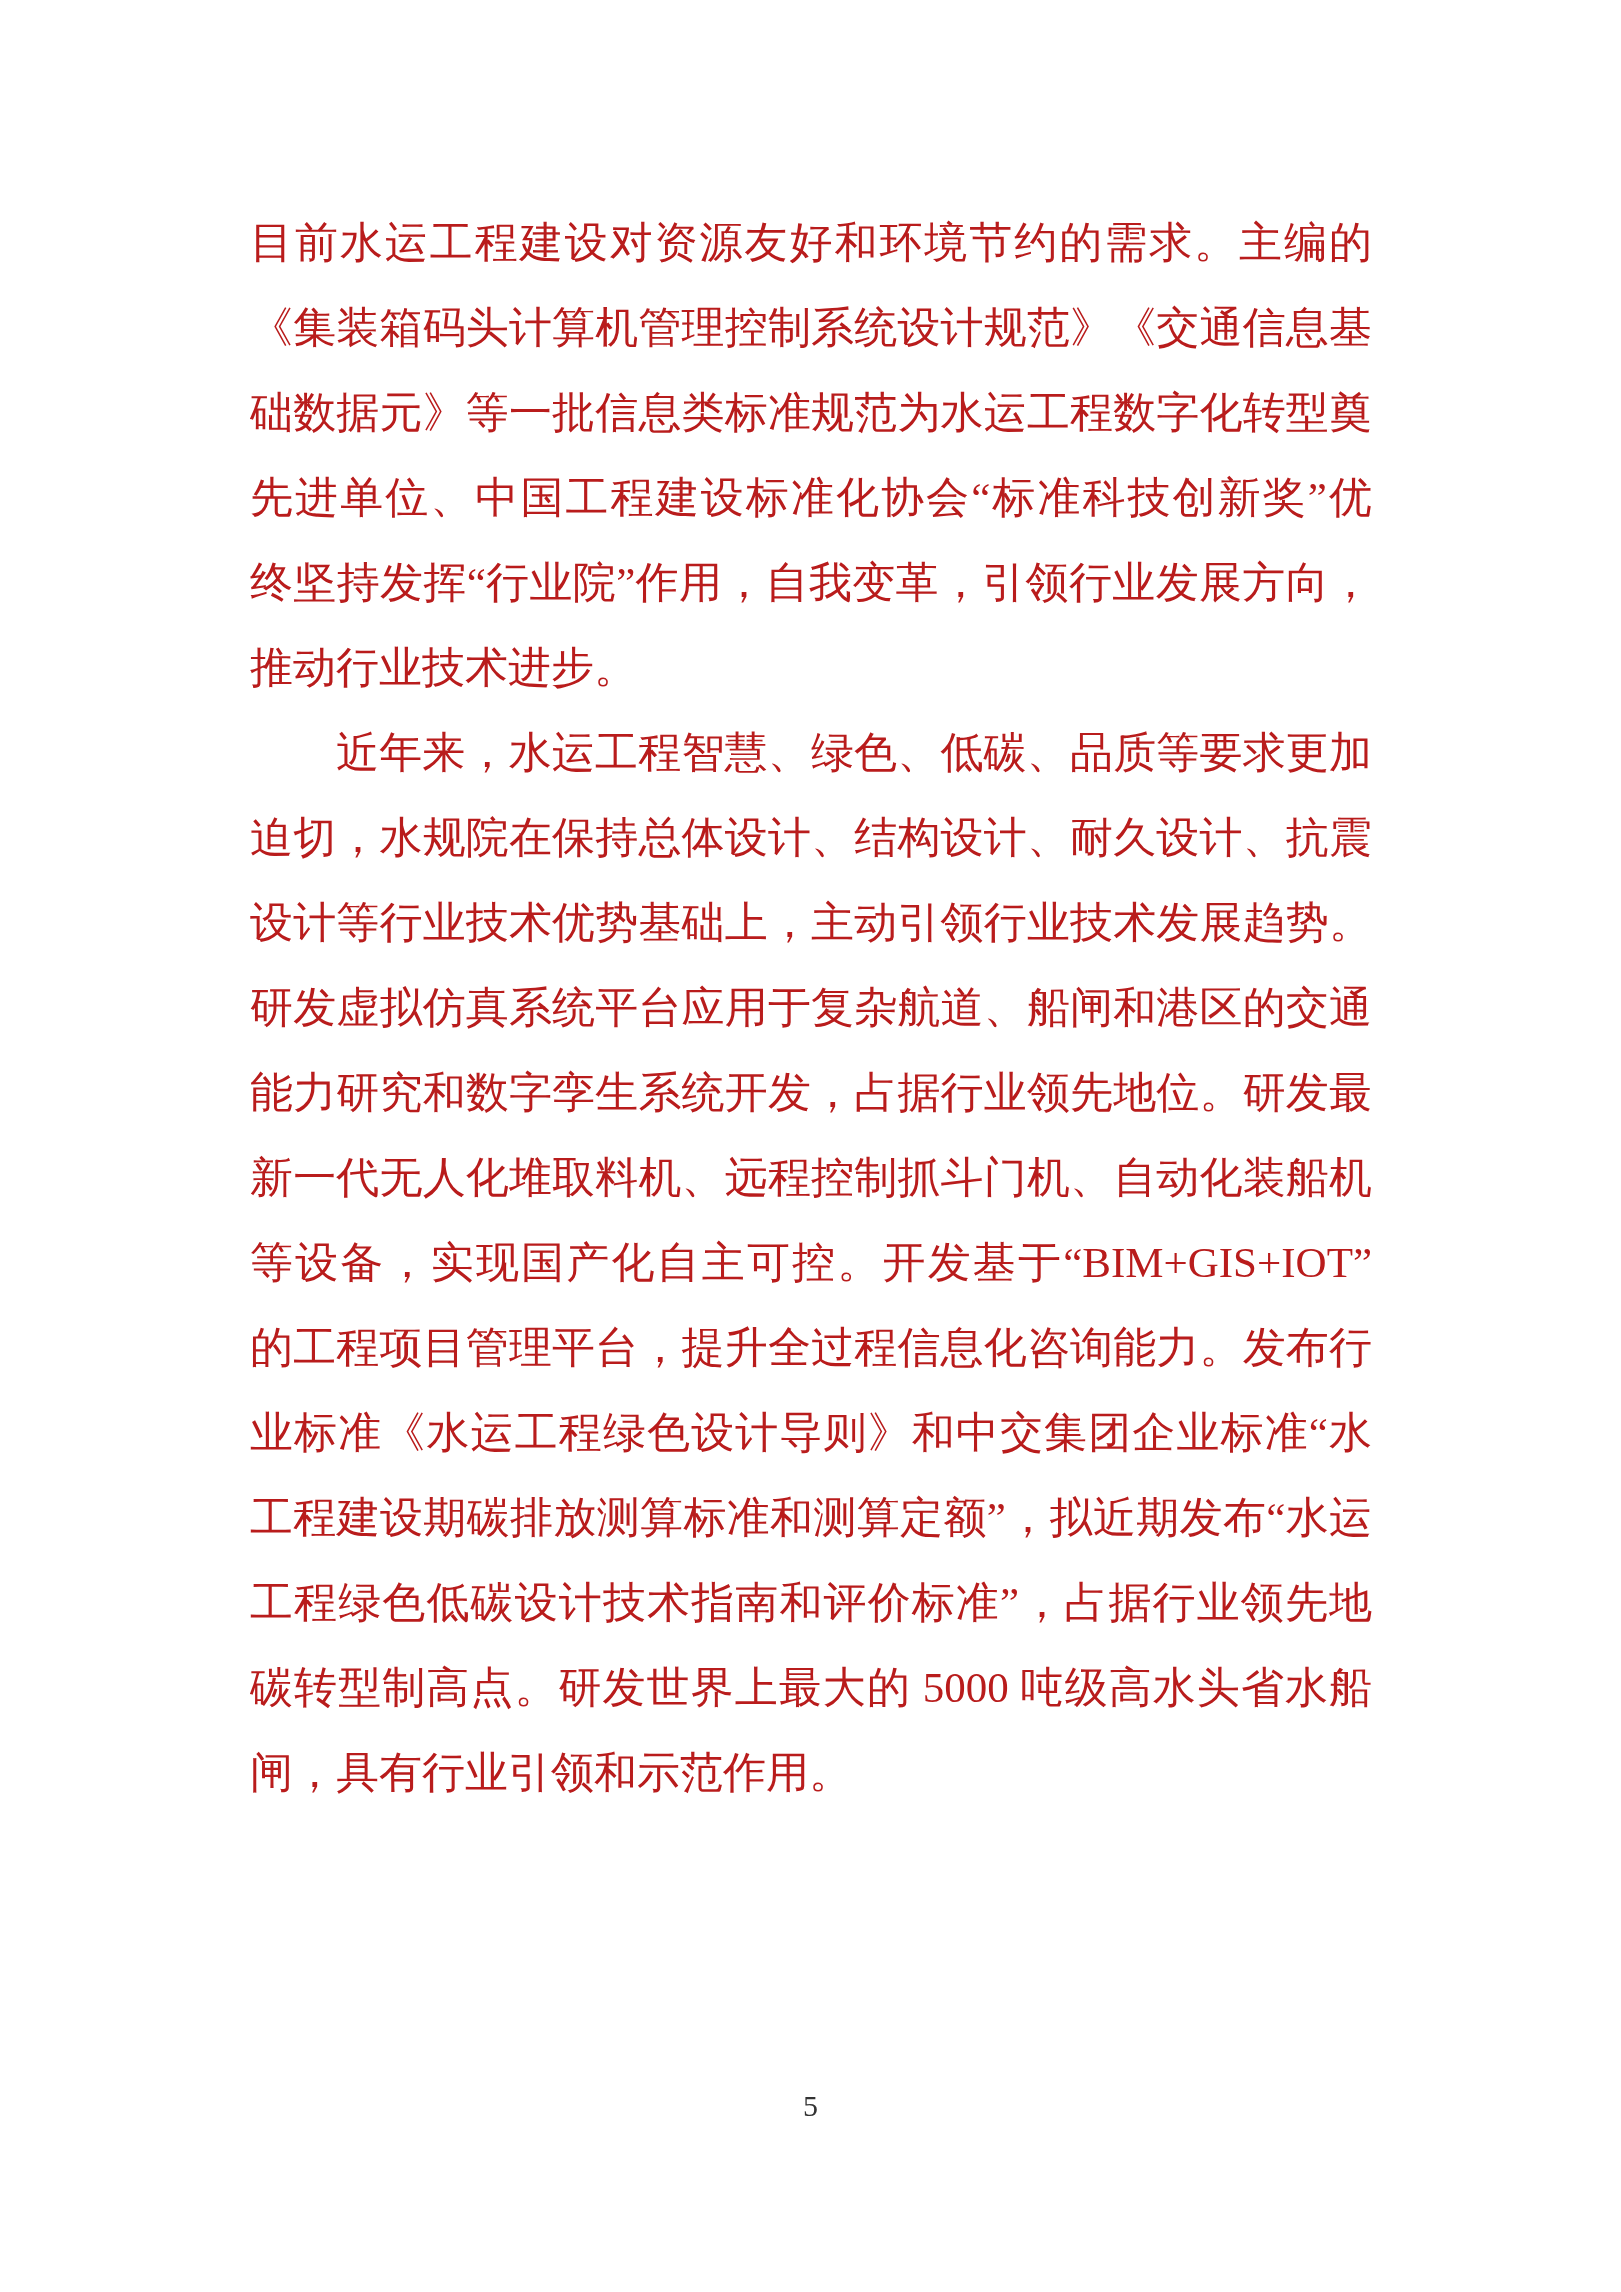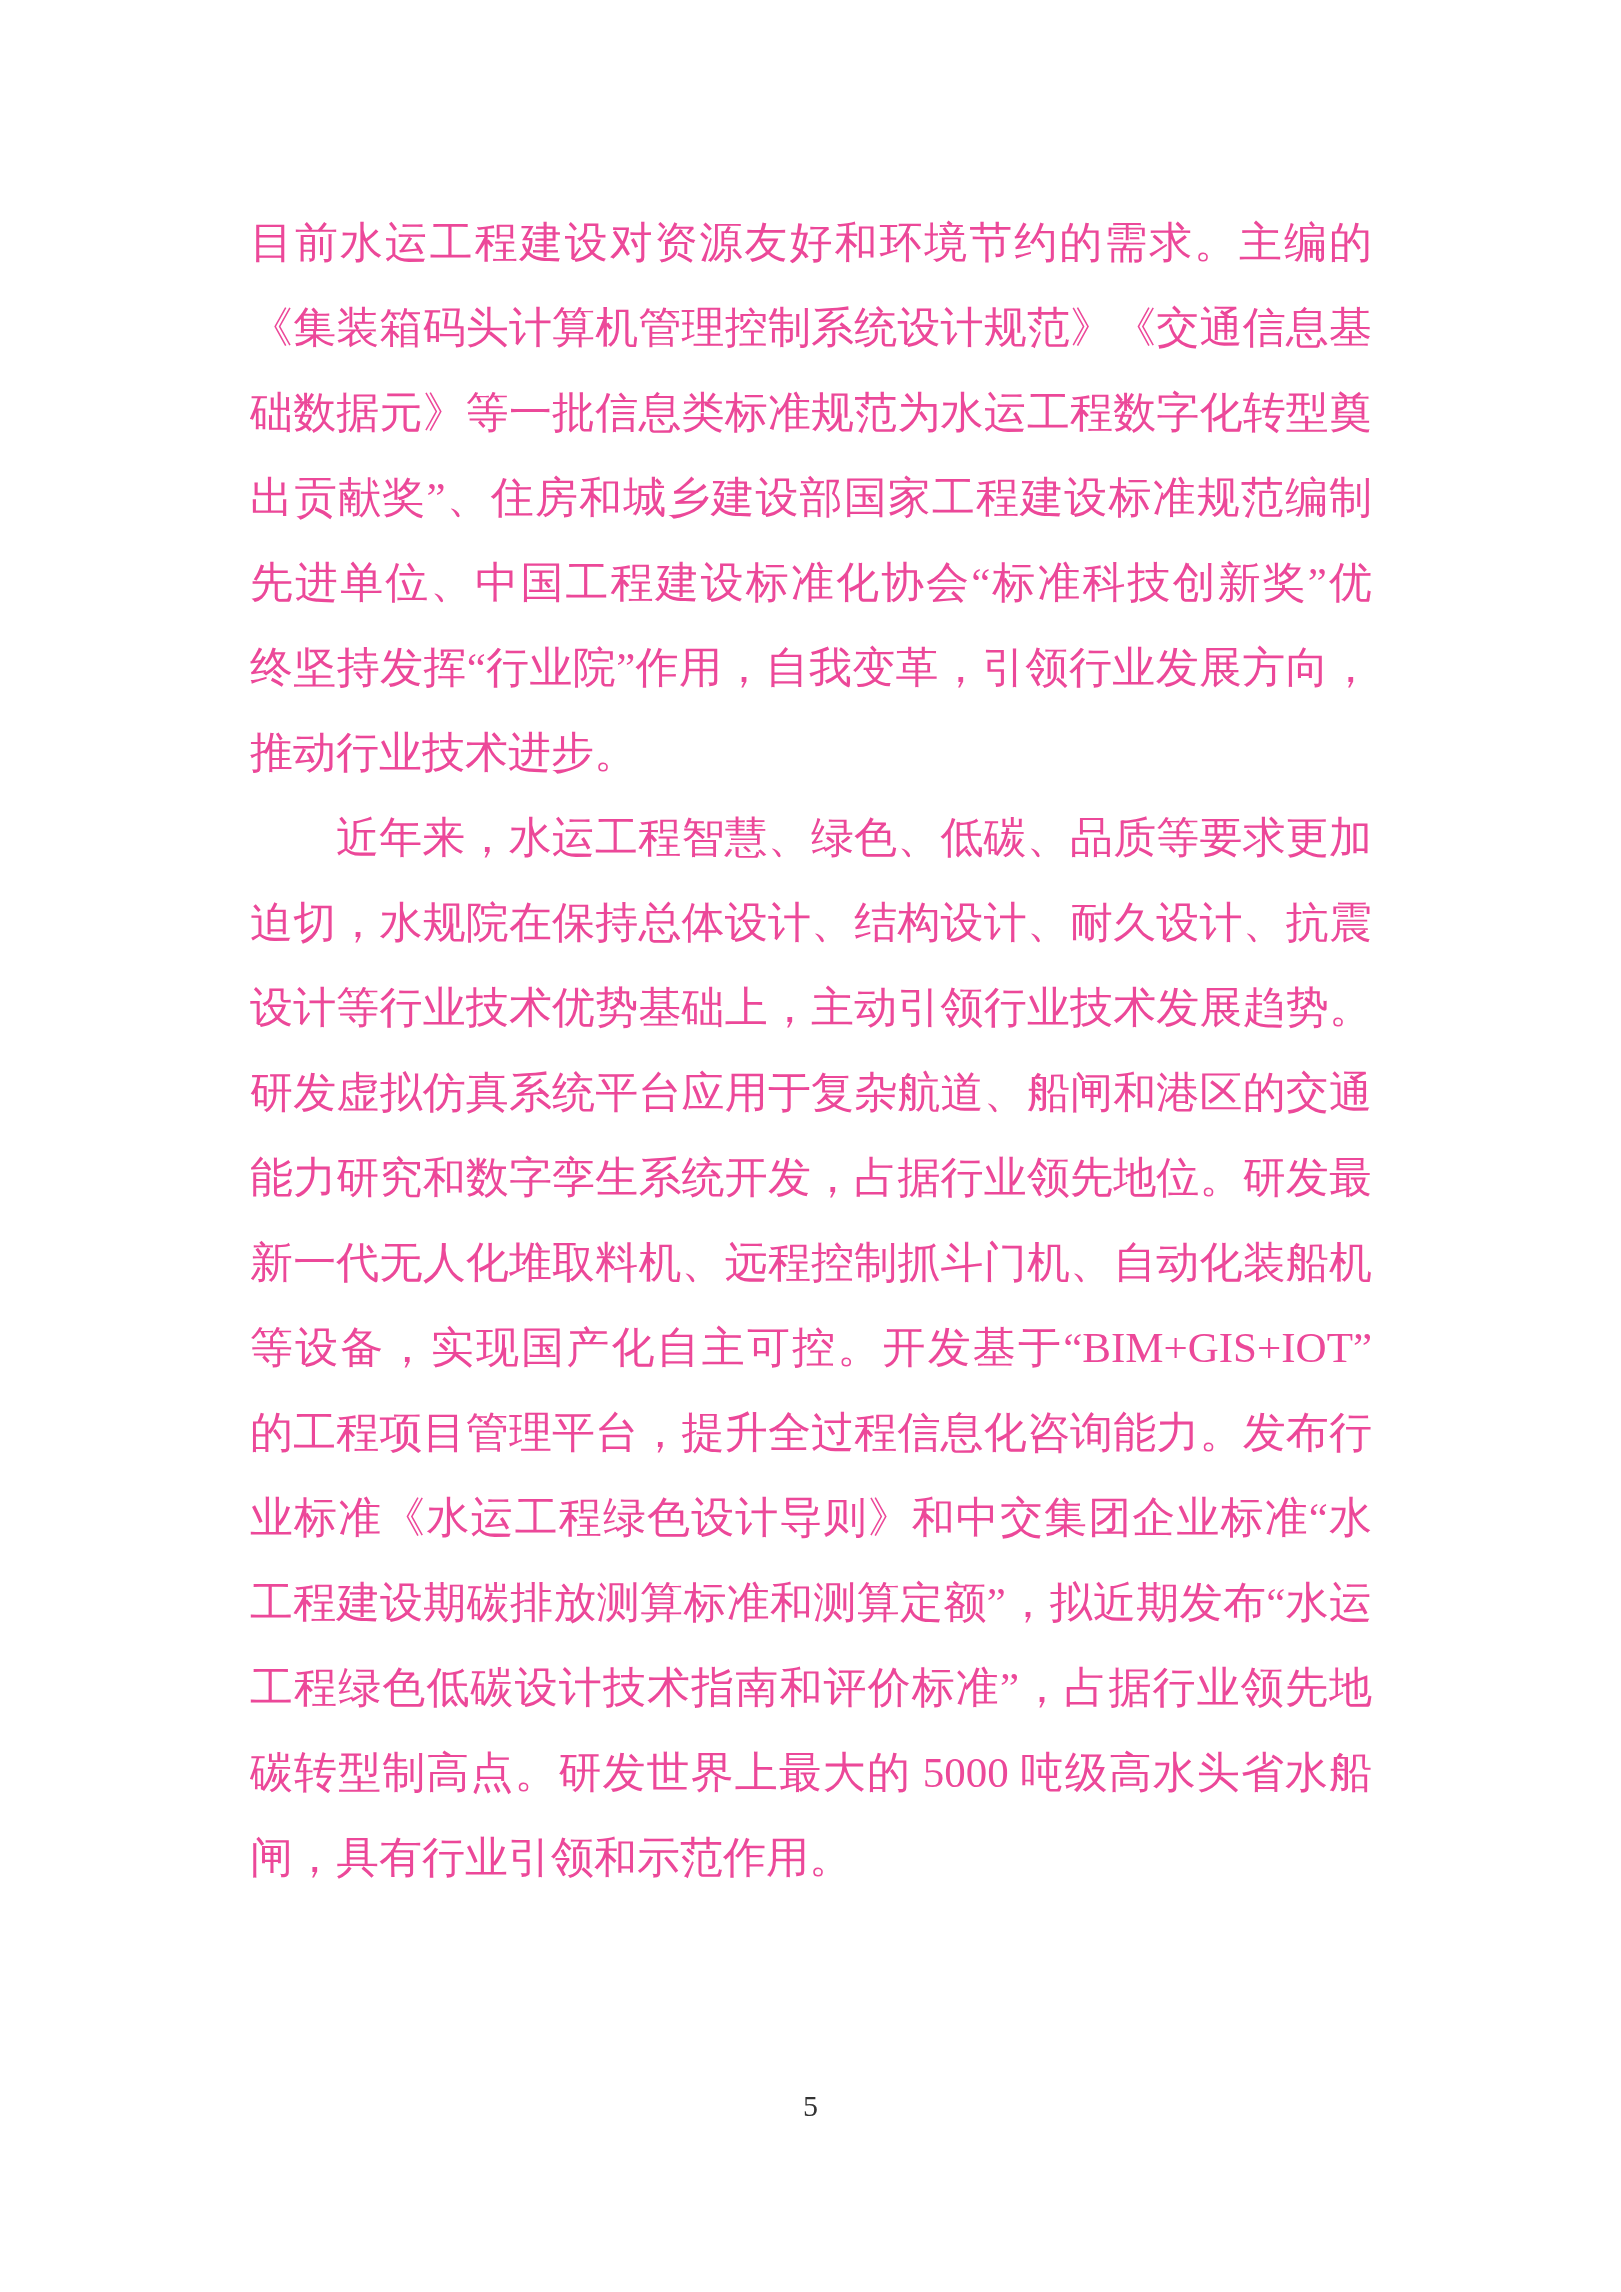--- a/index.html
+++ b/index.html
@@ -13,21 +13,21 @@
     height: 2293px;
     background: #ffffff;
     overflow: hidden;
     font-family: "Liberation Serif", "DejaVu Serif", serif;
   }
   .text-block {
     position: absolute;
     left: 250px;
     top: 200px;
     width: 1122px;
-    color: #ec4899;
+    color: #b91c1c;
   }
   .line {
     margin: 0;
     height: 85px;
     line-height: 85px;
     font-size: 43px;
     text-align: justify;
     text-align-last: justify;
     overflow: hidden;
     word-break: break-all;
@@ -56,21 +56,20 @@
 </style>
 </head>
 <body>
 
 <div class="page">
 
   <div class="text-block">
     <p class="line">目前水运工程建设对资源友好和环境节约的需求。主编的</p>
     <p class="line">《集装箱码头计算机管理控制系统设计规范》《交通信息基</p>
     <p class="line">础数据元》等一批信息类标准规范为水运工程数字化转型奠</p>
-    <p class="line">出贡献奖”、住房和城乡建设部国家工程建设标准规范编制</p>
     <p class="line">先进单位、中国工程建设标准化协会“标准科技创新奖”优</p>
     <p class="line">终坚持发挥“行业院”作用，自我变革，引领行业发展方向，</p>
     <p class="line end">推动行业技术进步。</p>
     <p class="line indent">近年来，水运工程智慧、绿色、低碳、品质等要求更加</p>
     <p class="line">迫切，水规院在保持总体设计、结构设计、耐久设计、抗震</p>
     <p class="line">设计等行业技术优势基础上，主动引领行业技术发展趋势。</p>
     <p class="line">研发虚拟仿真系统平台应用于复杂航道、船闸和港区的交通</p>
     <p class="line">能力研究和数字孪生系统开发，占据行业领先地位。研发最</p>
     <p class="line">新一代无人化堆取料机、远程控制抓斗门机、自动化装船机</p>
     <p class="line">等设备，实现国产化自主可控。开发基于“BIM+GIS+IOT”</p>

